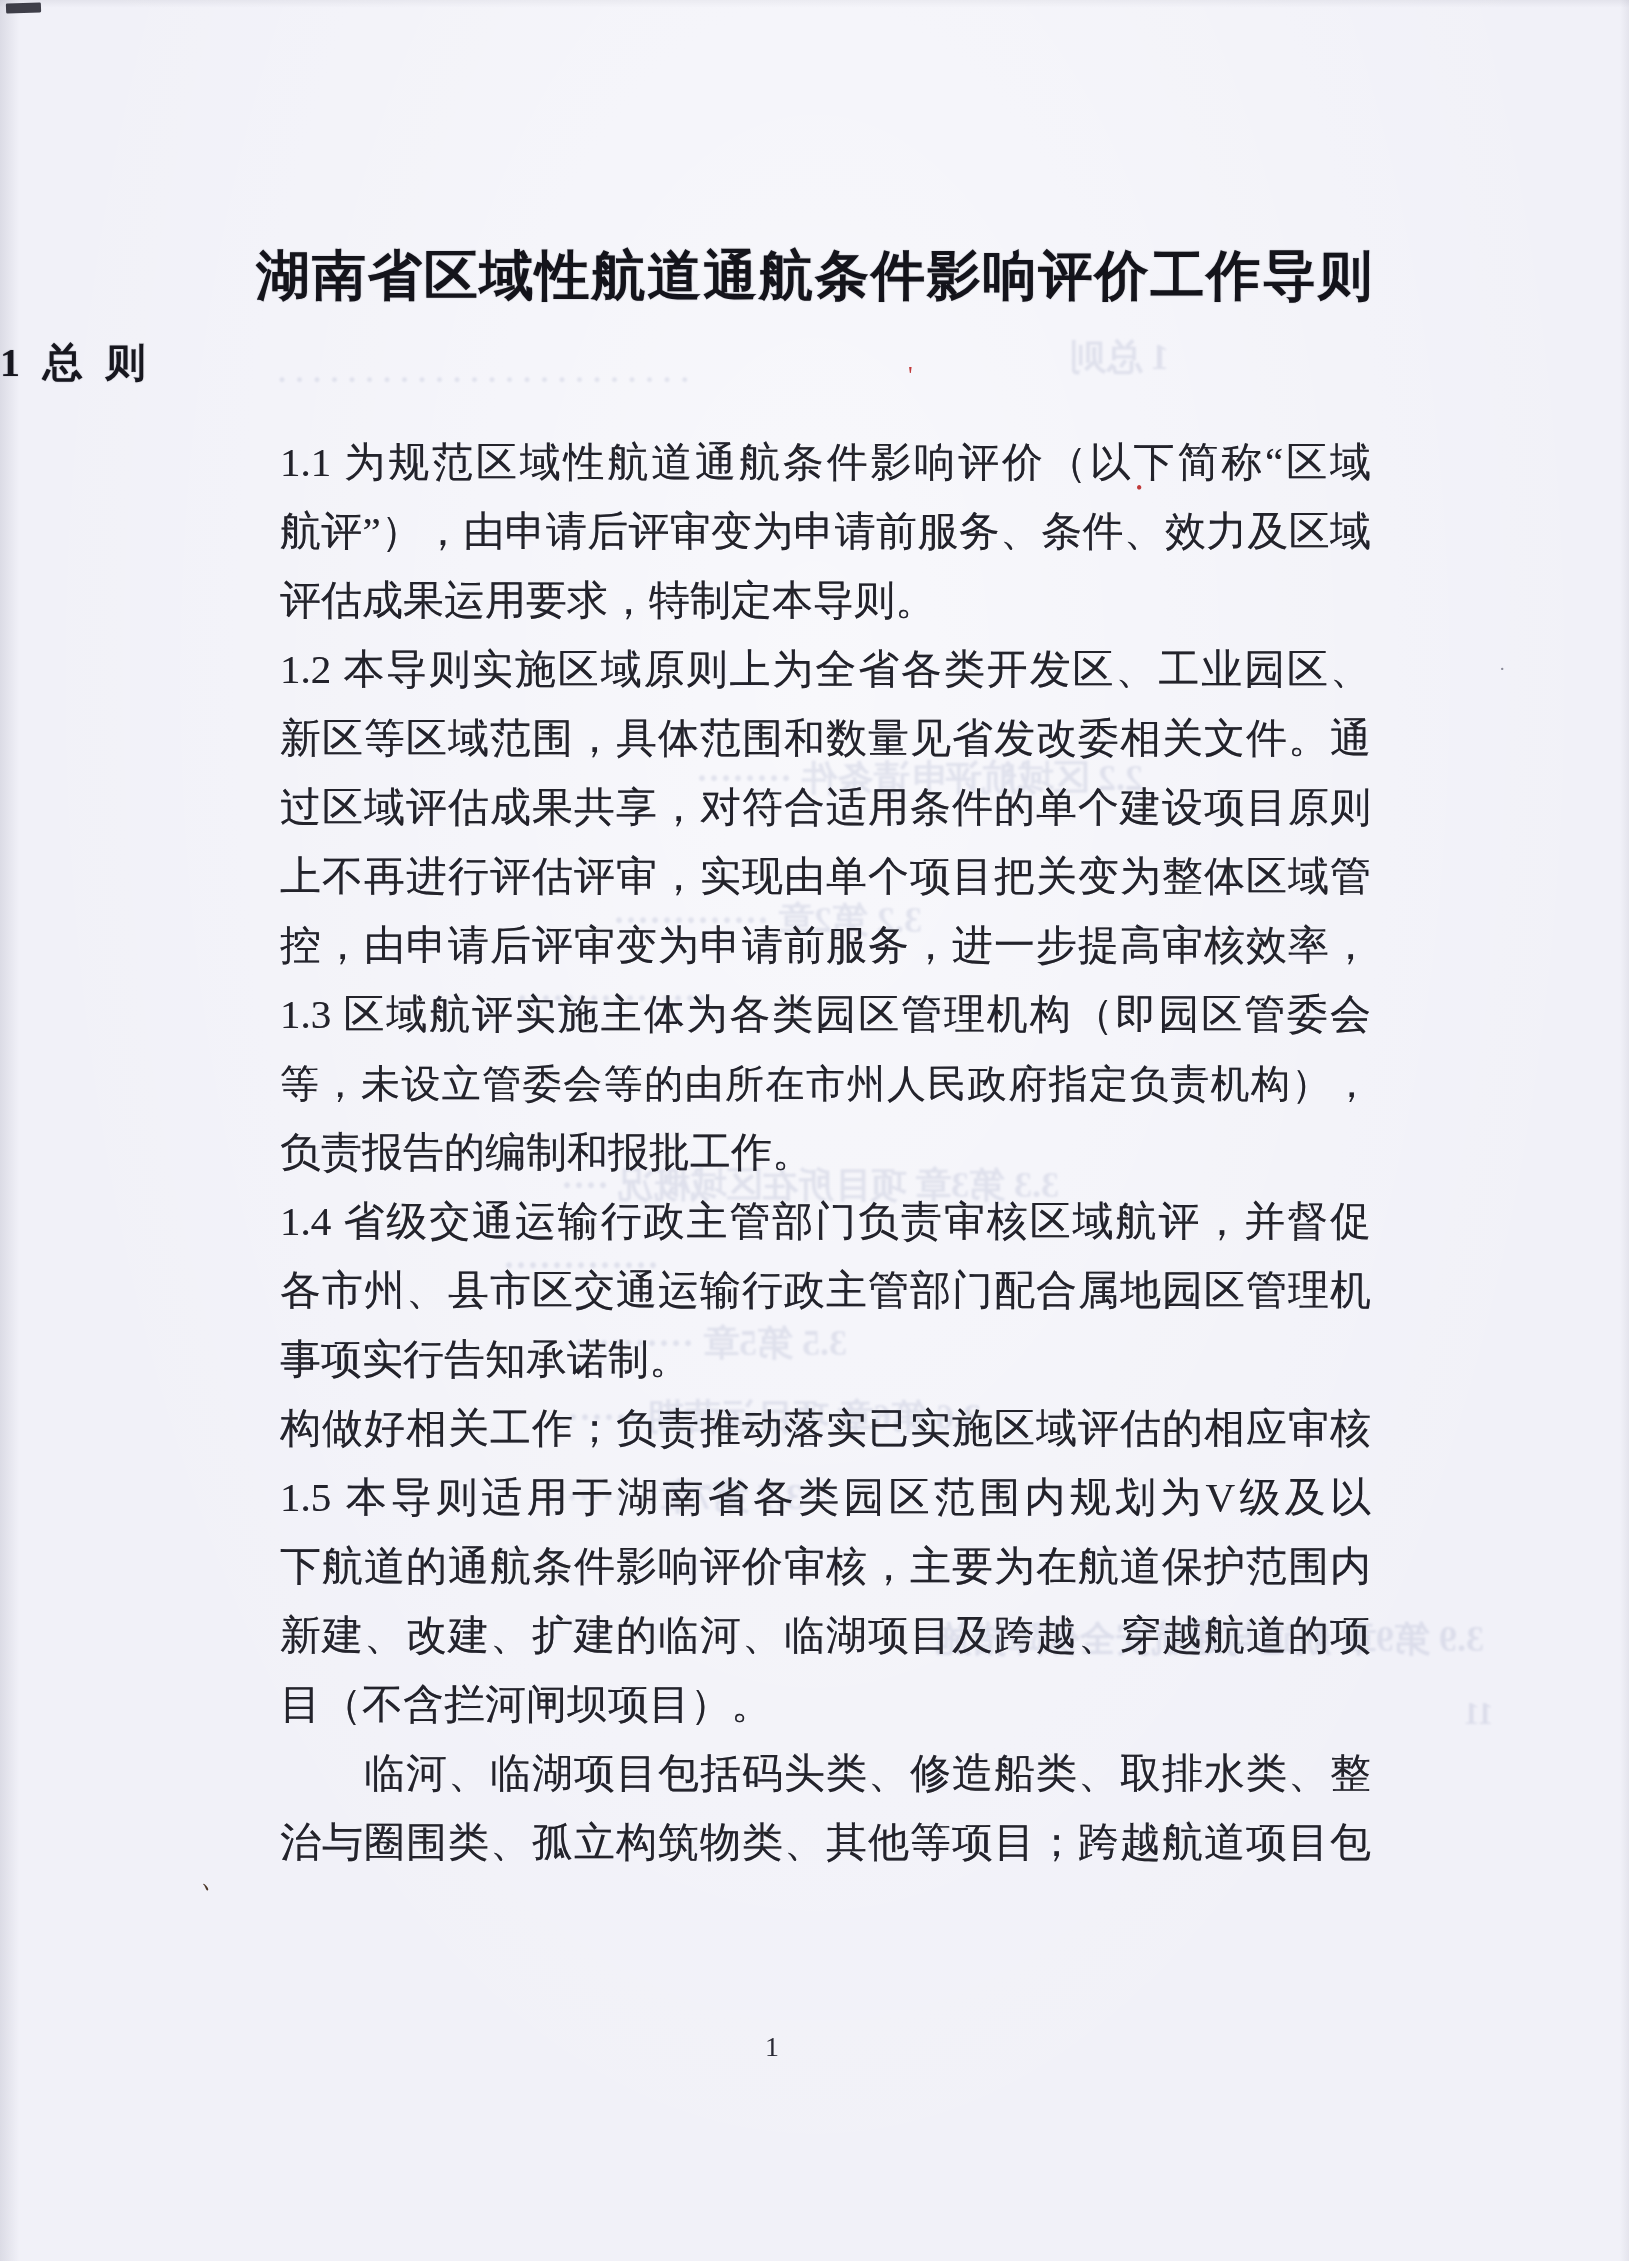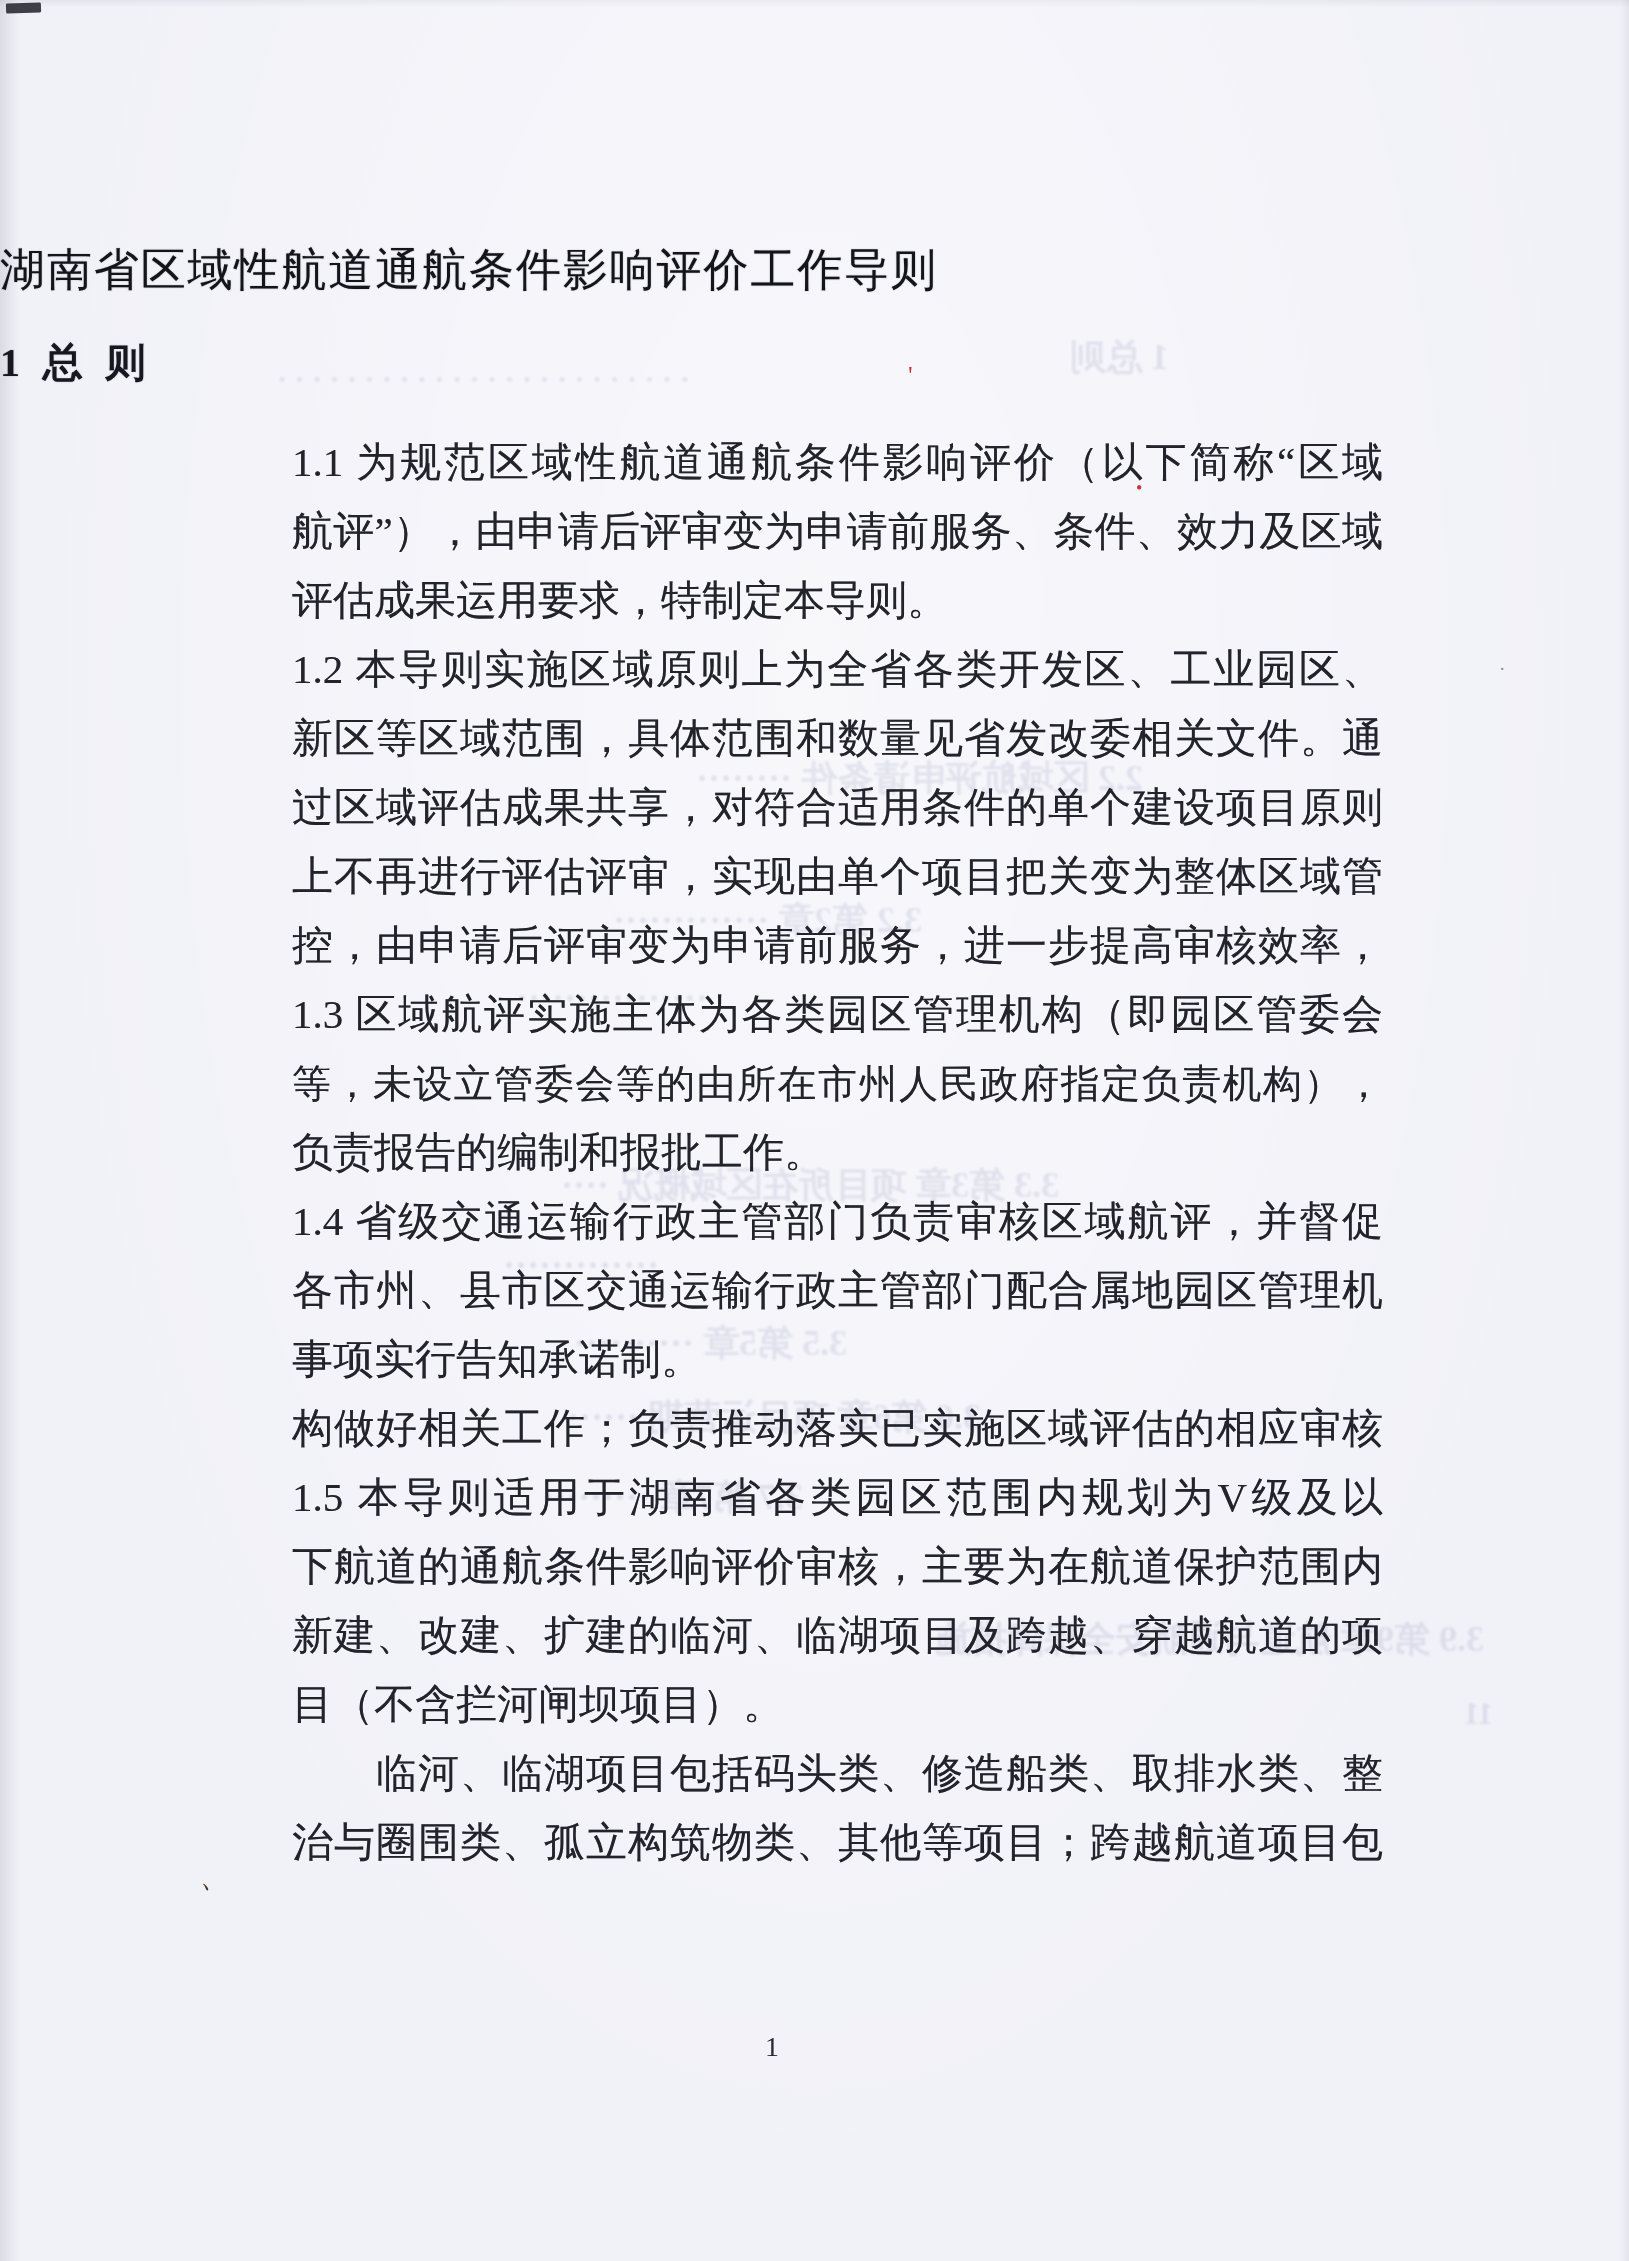--- a/index.html
+++ b/index.html
@@ -11,32 +11,32 @@
       linear-gradient(90deg, rgba(105,105,130,.16) 0px, rgba(105,105,130,0) 19.3px),
       linear-gradient(270deg, rgba(105,105,130,.10) 0px, rgba(105,105,130,0) 10.3px),
       linear-gradient(180deg, rgba(105,105,130,.10) 0px, rgba(105,105,130,0) 7.7px),
       #f1f1f8;
     font-family:"Liberation Serif", serif;
     color:#23232b;
     overflow:hidden;
   }
   .title{
     position:absolute;top:240px;left:0;width:100%;
-    text-align:left;font-size:45px;font-weight:normal;letter-spacing:1.9px;
+    text-align:center;font-size:54px;font-weight:bold;letter-spacing:1.9px;
     color:#14141b;text-shadow:0 0 1.3px rgba(20,20,35,.4);
     white-space:nowrap;
   }
   .heading{
     position:absolute;top:335px;left:0;width:100%;
     text-align:left;font-size:40px;font-weight:bold;letter-spacing:6.4px;
     color:#17171f;text-shadow:0 0 1.3px rgba(20,20,35,.35);
     white-space:nowrap;
   }
   .body-block{
-    position:absolute;left:292px;top:428px;width:1091px;
+    position:absolute;left:280px;top:428px;width:1091px;
     font-size:41px;line-height:69px;
     text-shadow:0 0 0.6px rgba(25,25,40,.45);
   }
   .line{
     height:69px;overflow:hidden;
     text-align:justify;text-justify:inter-character;text-align-last:justify;
     word-break:break-all;
   }
   .line.end{text-align-last:left;}
   .line.indent{text-indent:84px;}

